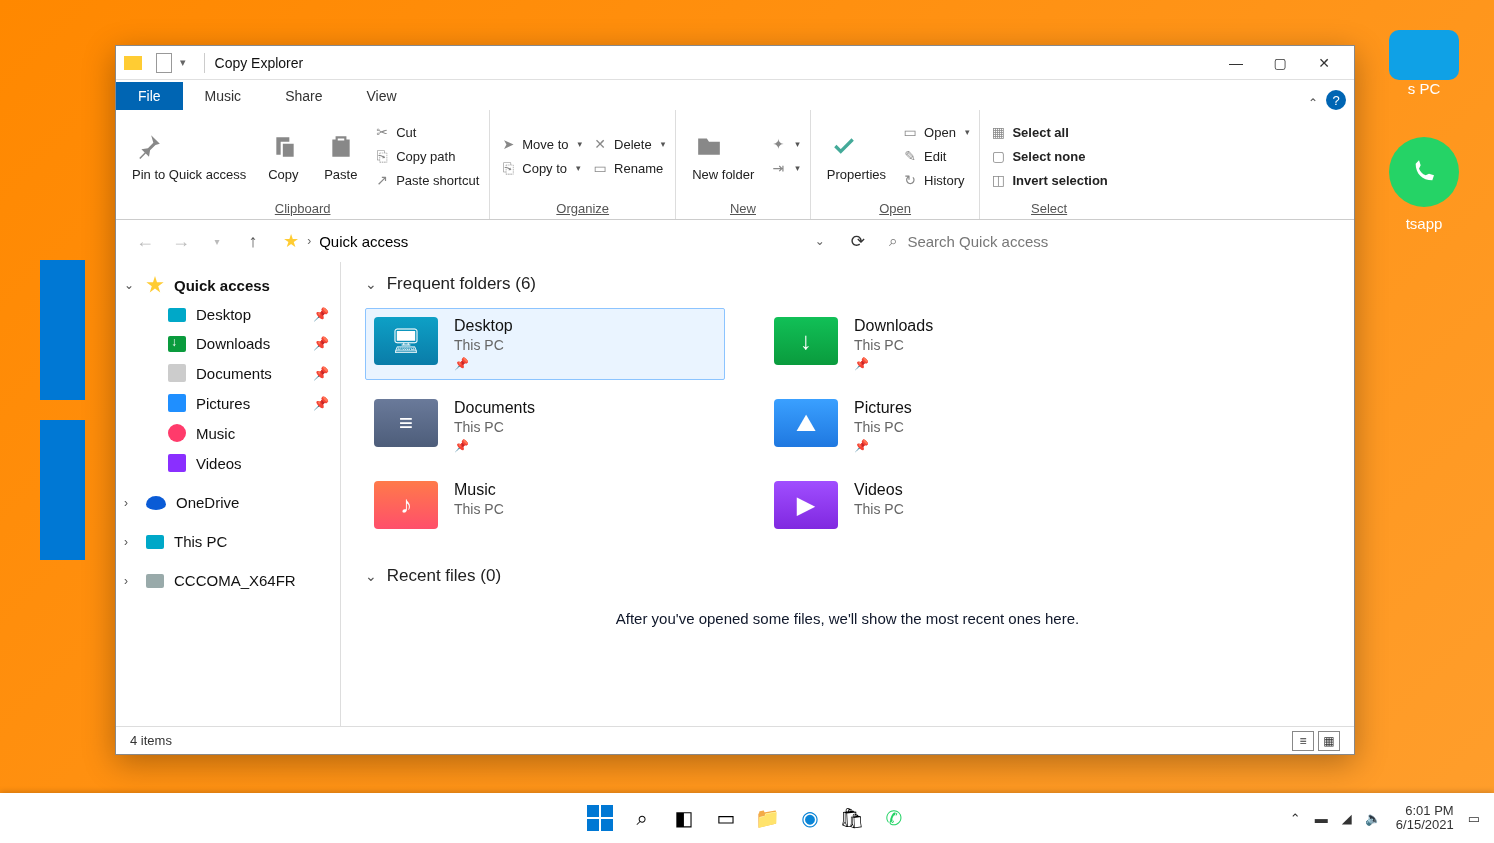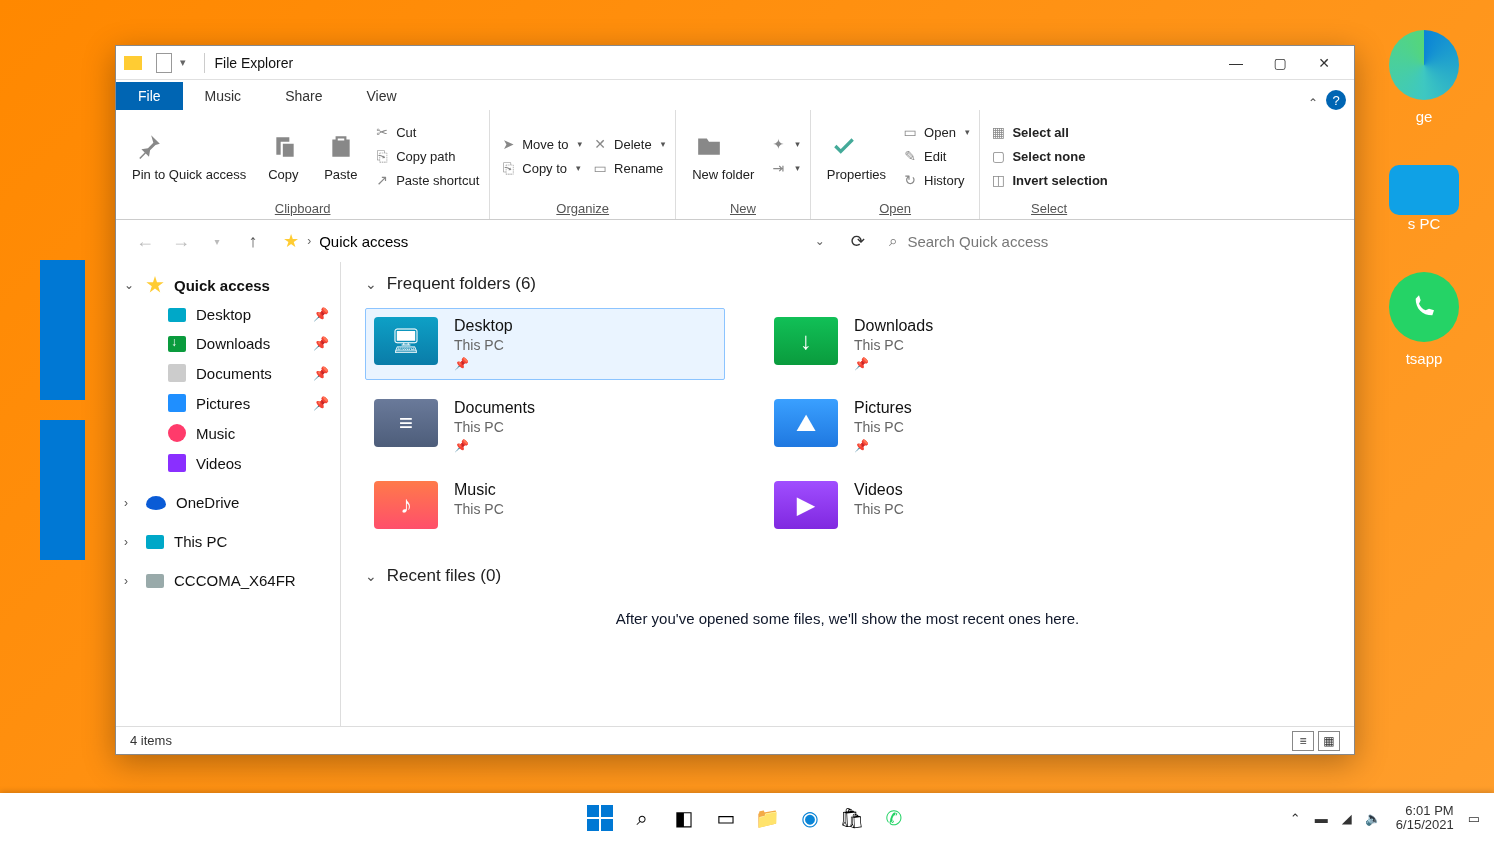--- a/index.html
+++ b/index.html
@@ -110,44 +110,40 @@
 </style>
 </head>
 <body>
 
 <div class="desktop-win-logo">
   <div class="q q1"></div>
     <div class="q q2"></div>
 </div>
 <div class="desktop-icons-right">
   <div class="desktop-icon">
-    <div class="circ edge-circ"></div>
-    <span>ge</span>
-  </div>
-  <div class="desktop-icon">
     <div class="thispc-circ"></div>
     <span>s PC</span>
   </div>
   <div class="desktop-icon">
     <div class="circ wa-circ">
         <svg viewBox="0 0 24 24">
           <path d="M7 7c0 6 4 10 10 10l1-3-3-1-2 1c-2-1-3-2-4-4l1-2-1-3z"></path>
         </svg>
       </div>
     <span>tsapp</span>
   </div>
 </div>
 
 <div class="window">
   <div class="title-bar">
     <div class="folder-small"></div>
     <div class="doc-small"></div>
     <span class="dd-small">▾</span>
     <div class="sep"></div>
-    <span class="title-text">File Explorer</span>
+    <span class="title-text">Copy Explorer</span>
     <div class="spacer"></div>
     <div class="wbtn">—</div>
     <div class="wbtn">▢</div>
     <div class="wbtn close">✕</div>
   </div>
 
   <div class="menu-tabs">
     <div class="tab file">File</div>
     <div class="tab">Music</div>
     <div class="tab">Share</div>

